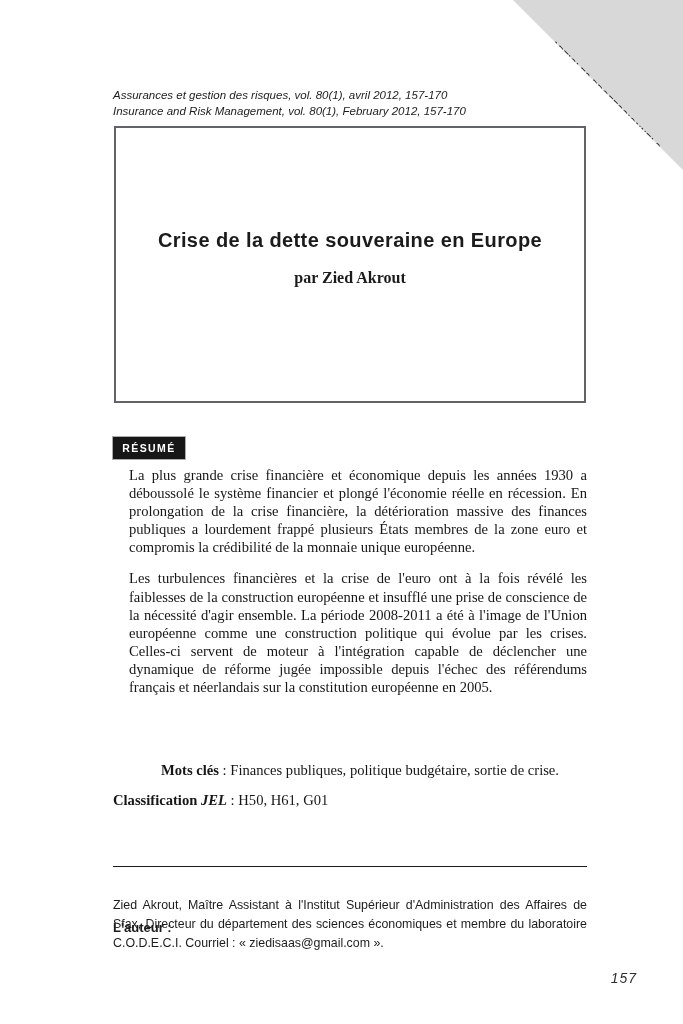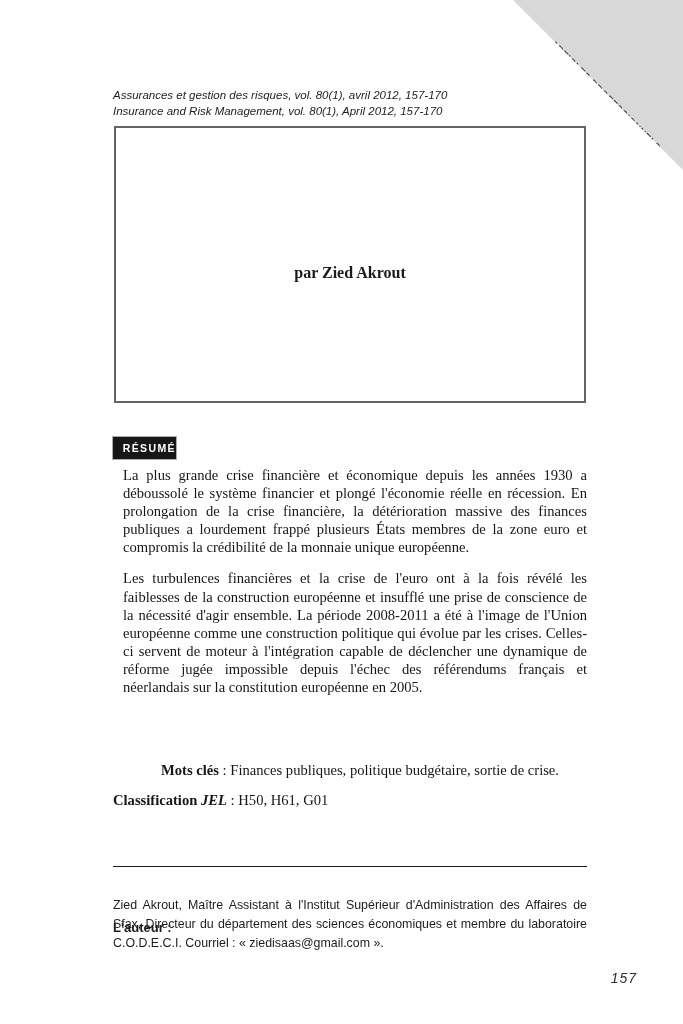--- a/index.html
+++ b/index.html
@@ -83,46 +83,46 @@
     font-size: 16px;
     margin-top: 17px;
     color: #1b1b1b;
   }
 
   
   .resume-badge {
     position: absolute;
     left: 113px;
     top: 437px;
-    width: 63px;
+    width: 72px;
     height: 22px;
     background: #171717;
     color: #ffffff;
     font-family: "Liberation Sans", sans-serif;
     font-weight: bold;
     font-size: 10.5px;
     line-height: 22px;
     letter-spacing: 1.4px;
-    text-align: right;
+    text-align: center;
     box-shadow: 0 0 0 1px #ababab;
   }
 
   
   .abstract {
     position: absolute;
     left: 113px;
     top: 466px;
     width: 474px;
     font-size: 14.6px;
     line-height: 18.1px;
     text-align: justify;
     color: #161616;
   }
   .abstract p {
-    margin: 0 0 13px 10px;
+    margin: 0 0 13px 16px;
   }
 
   .meta-line {
     position: absolute;
     left: 113px;
     width: 474px;
     font-size: 14.6px;
     color: #161616;
   }
   .keywords { top: 762px; margin-left: 48px; }
@@ -178,24 +178,25 @@
 
   <div class="corner-banner">
     <div class="banner-text">
       <div>ARTICLES PROFESSIONNELS</div>
       <div>PROFESSIONAL ARTICLES</div>
     </div>
   </div>
 
   <div class="citation">
     <div>Assurances et gestion des risques, vol. 80(1), avril 2012, 157-170</div>
-    <div>Insurance and Risk Management, vol. 80(1), April 2012, 157-170</div>
+    <div>Insurance and Risk Management, vol. 80(1), February 2012, 157-170</div>
   </div>
 
   <div class="title-box">
+    <div class="article-title">Crise de la dette souveraine en Europe</div>
     <div class="article-byline">par Zied Akrout</div>
   </div>
 
   <div class="resume-badge">RÉSUMÉ</div>
 
   <div class="abstract">
     <p>La plus grande crise financière et économique depuis les années 1930 a déboussolé le système financier et plongé l'économie réelle en récession. En prolongation de la crise financière, la détérioration massive des finances publiques a lourdement frappé plusieurs États membres de la zone euro et compromis la crédibilité de la monnaie unique européenne.</p>
     <p>Les turbulences financières et la crise de l'euro ont à la fois révélé les faiblesses de la construction européenne et insufflé une prise de conscience de la nécessité d'agir ensemble. La période 2008-2011 a été à l'image de l'Union européenne comme une construction politique qui évolue par les crises. Celles-ci servent de moteur à l'intégration capable de déclencher une dynamique de réforme jugée impossible depuis l'échec des référendums français et néerlandais sur la constitution européenne en 2005.</p>
   </div>
 

